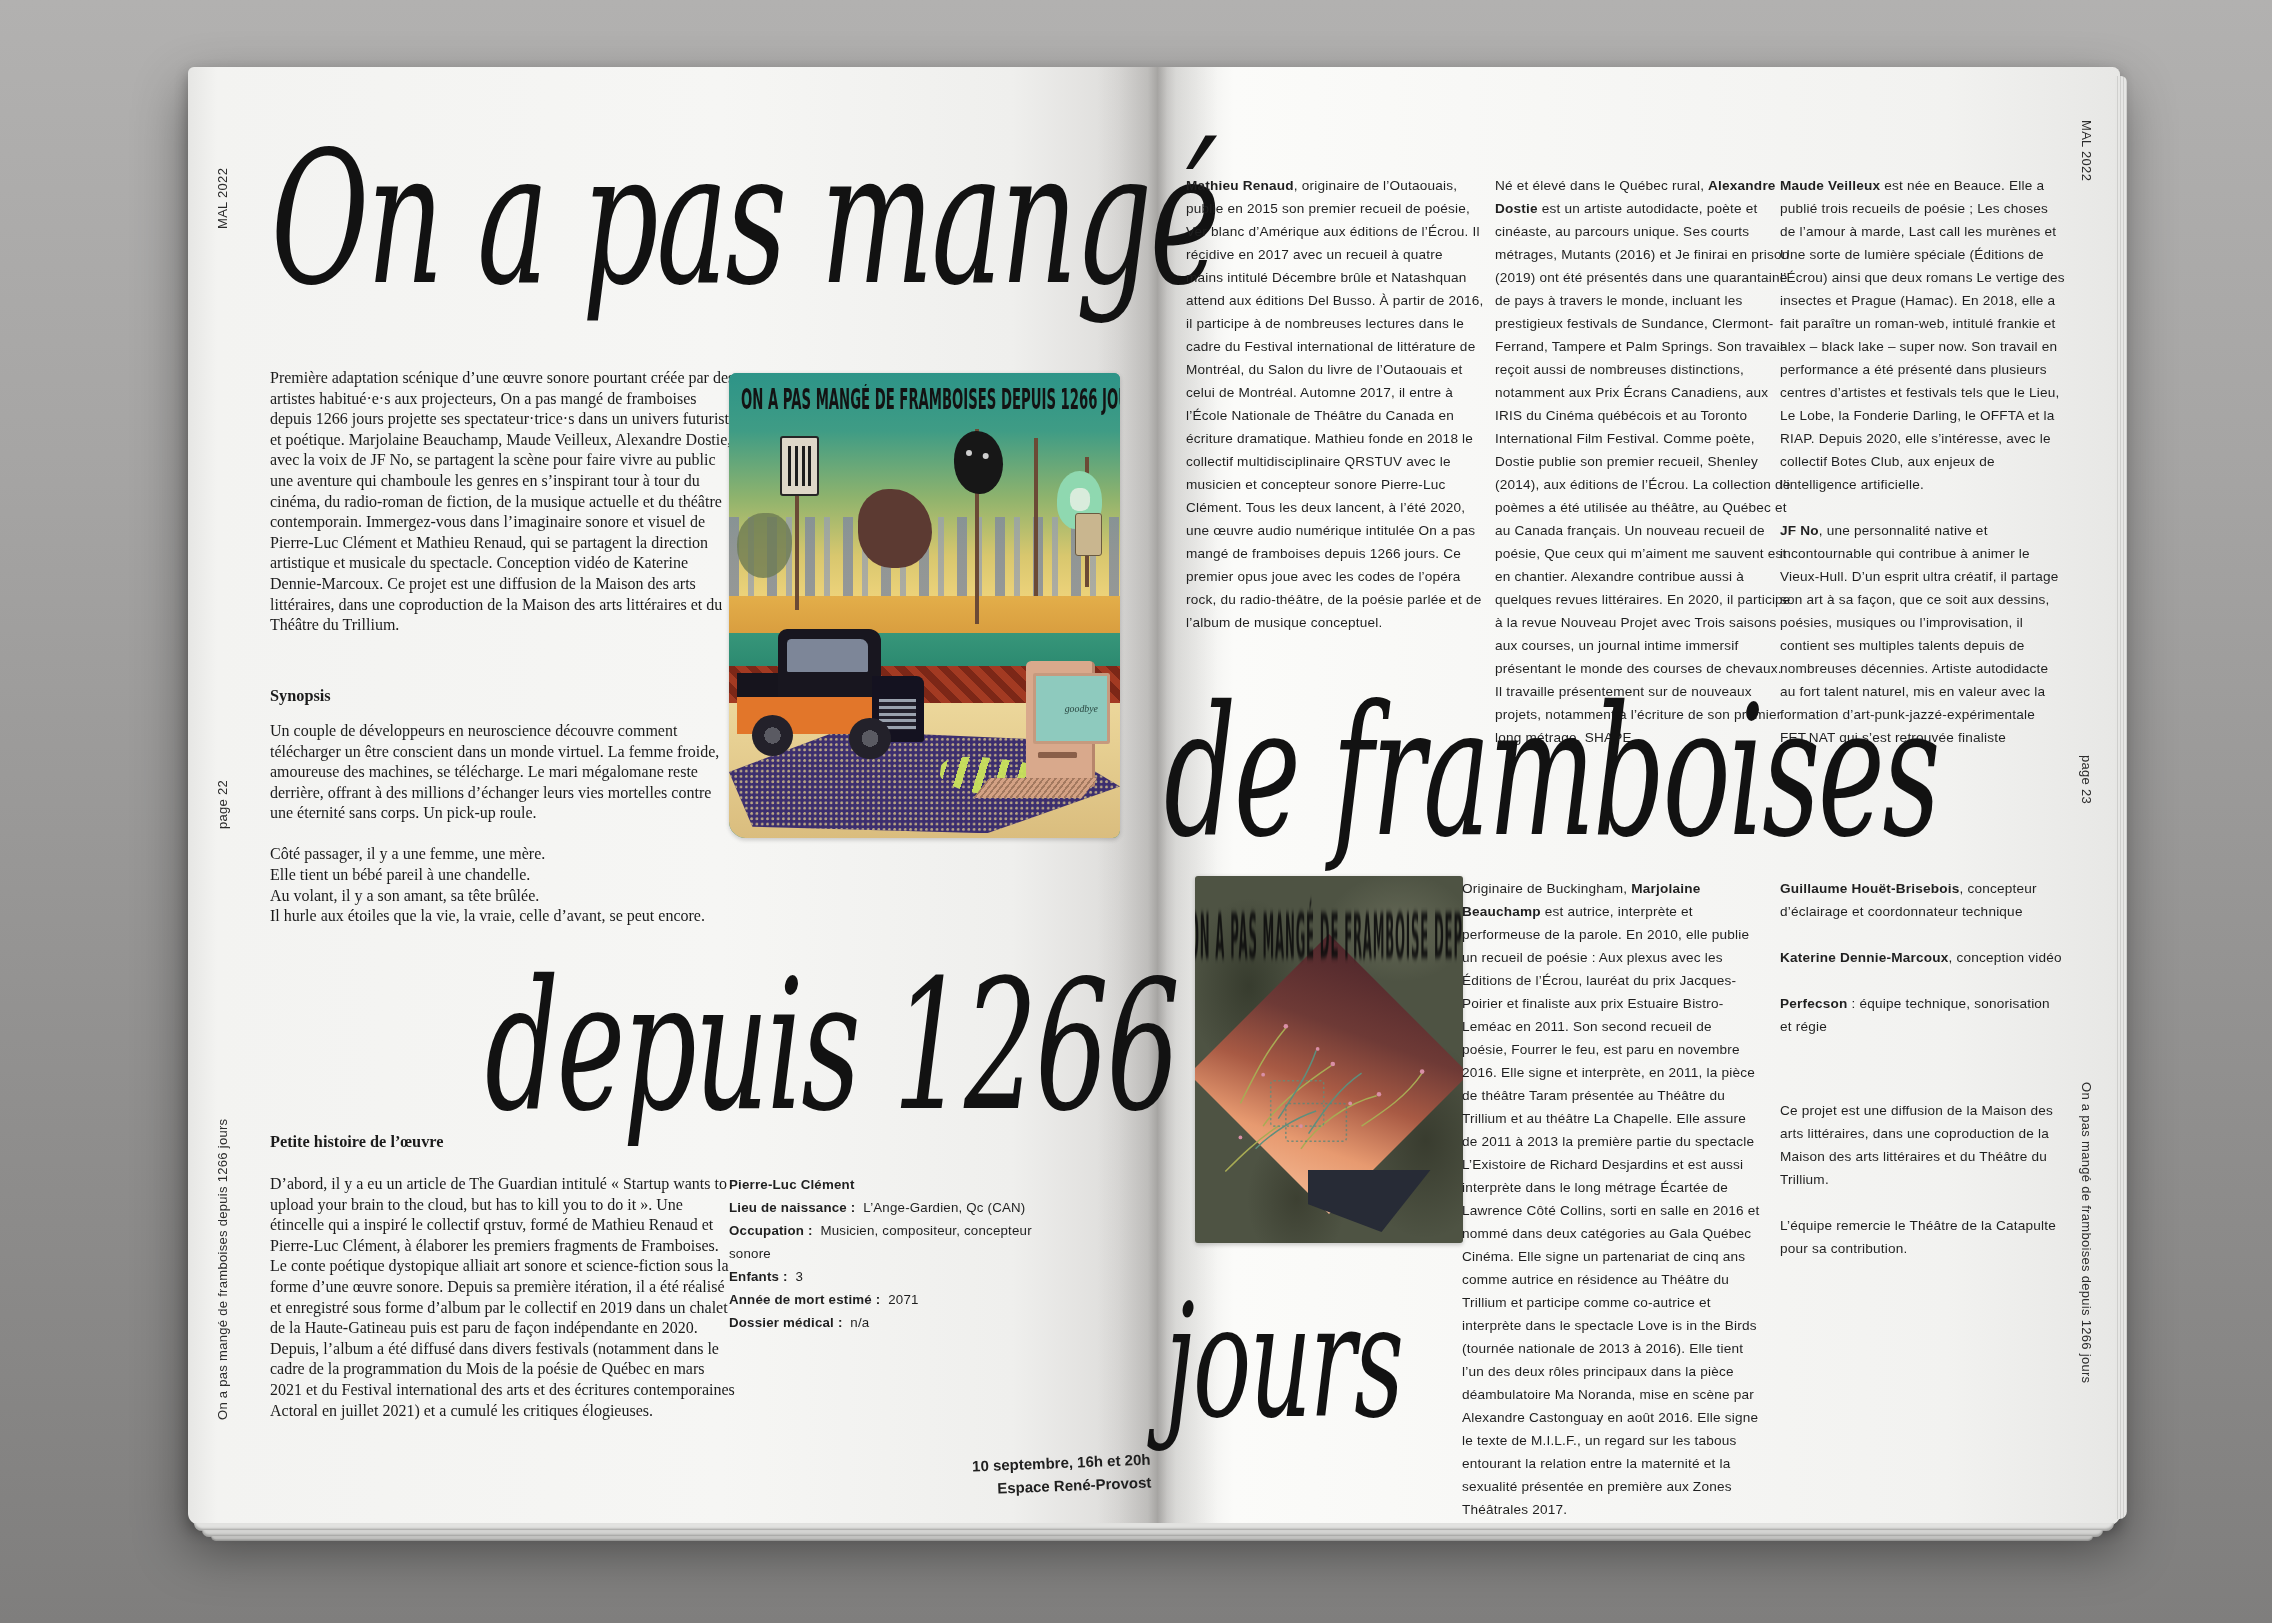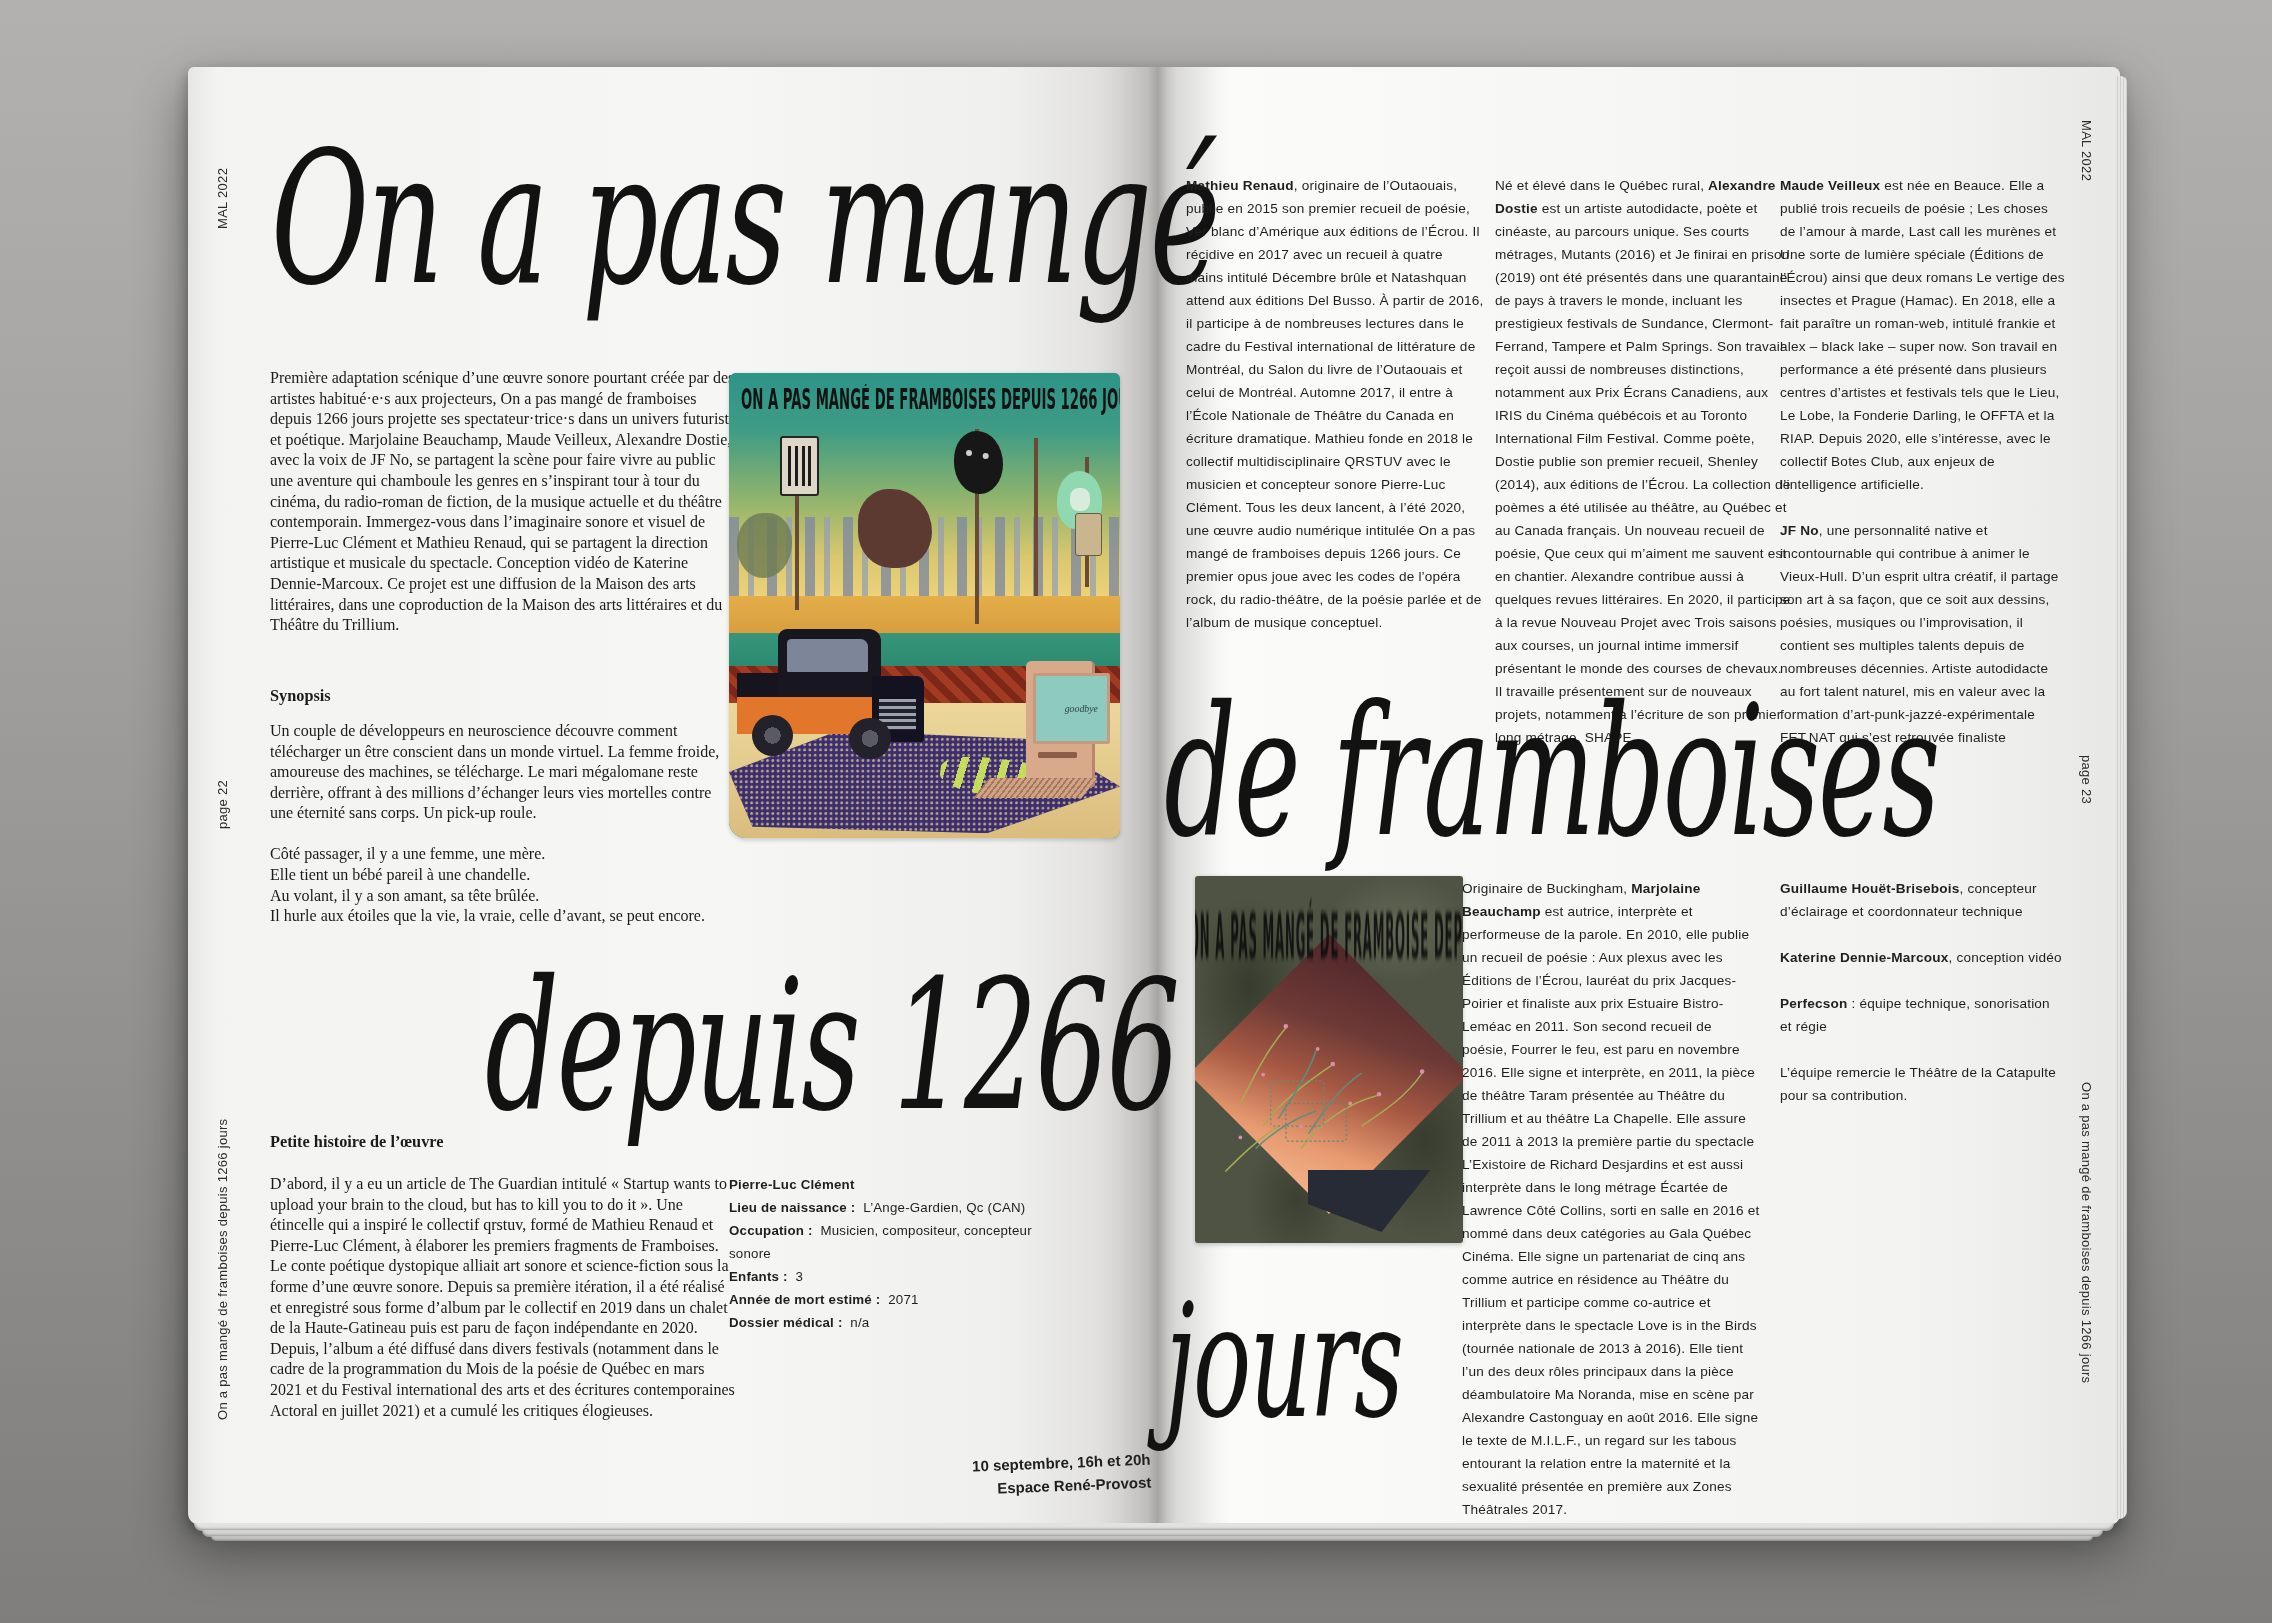--- a/index.html
+++ b/index.html
@@ -274,19 +274,20 @@
   </div>
 
   <div class="abs sans body-sans" style="left:1450px;top:877px;width:298px;margin-left:12px;">
     <p><span>Originaire de Buckingham, </span><b>Marjolaine Beauchamp</b><span> est autrice, interprète et performeuse de la parole. En 2010, elle publie un recueil de poésie :  Aux plexus avec les Éditions de l’Écrou, lauréat du prix Jacques-Poirier et finaliste aux prix Estuaire Bistro-Leméac en 2011. Son second recueil de poésie, Fourrer le feu, est paru en novembre 2016. Elle signe et interprète, en 2011, la pièce de théâtre Taram présentée au Théâtre du Trillium et au théâtre La Chapelle. Elle assure de 2011 à 2013 la première partie du spectacle L’Existoire de Richard Desjardins et est aussi interprète dans le long métrage Écartée de Lawrence Côté Collins, sorti en salle en 2016 et nommé dans deux catégories au Gala Québec Cinéma. Elle signe un partenariat de cinq ans comme autrice en résidence au Théâtre du Trillium et participe comme co-autrice et interprète dans le spectacle Love is in the Birds (tournée nationale de 2013 à 2016). Elle tient l’un des deux rôles principaux dans la pièce déambulatoire Ma Noranda, mise en scène par Alexandre Castonguay en août 2016. Elle signe le texte de M.I.L.F., un regard sur les tabous entourant la relation entre la maternité et la sexualité présentée en première aux Zones Théâtrales 2017.</span></p>
   </div>
 
   <div class="abs sans body-sans" style="left:1780px;top:877px;width:285px;">
     <p><b>Guillaume Houët-Brisebois</b><span>, concepteur d’éclairage et coordonnateur technique</span></p>
     <p><b>Katerine Dennie-Marcoux</b><span>, conception vidéo</span></p>
     <p><b>Perfecson</b><span> :  équipe technique, sonorisation et régie</span></p>
+    <p style="margin-top:61px;"><span>Ce projet est une diffusion de la Maison des arts littéraires, dans une coproduction de la Maison des arts littéraires et du Théâtre du Trillium.</span></p>
     <p><span>L’équipe remercie le Théâtre de la Catapulte pour sa contribution.</span></p>
   </div>
 
   <div class="display" style="left:1165px;top:1283px;font-size:121px;transform:scale(.8,1.3);">jours</div>
 
 </div>
 
 
 </body></html>

